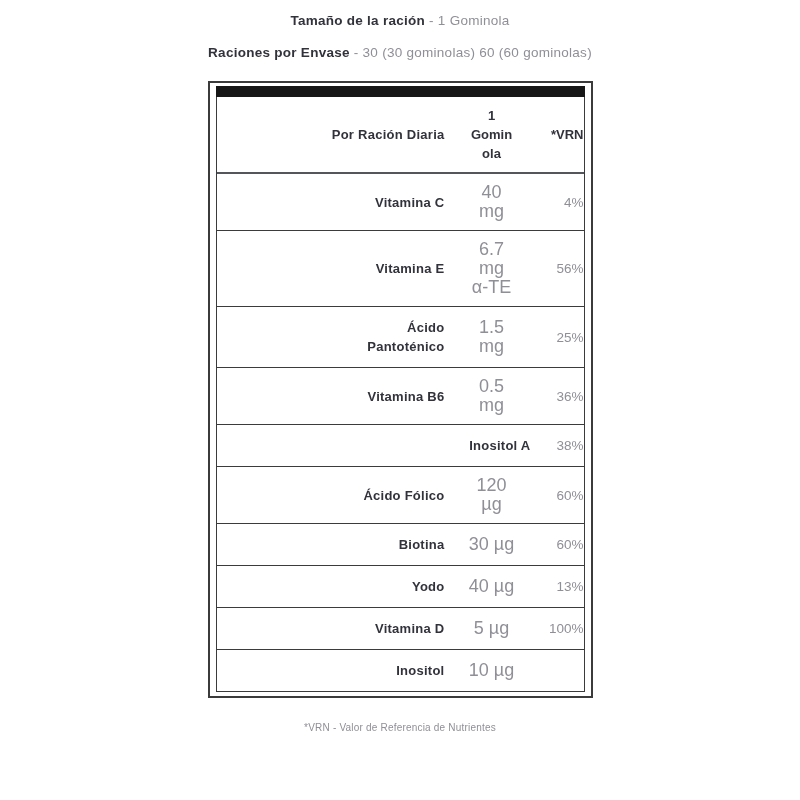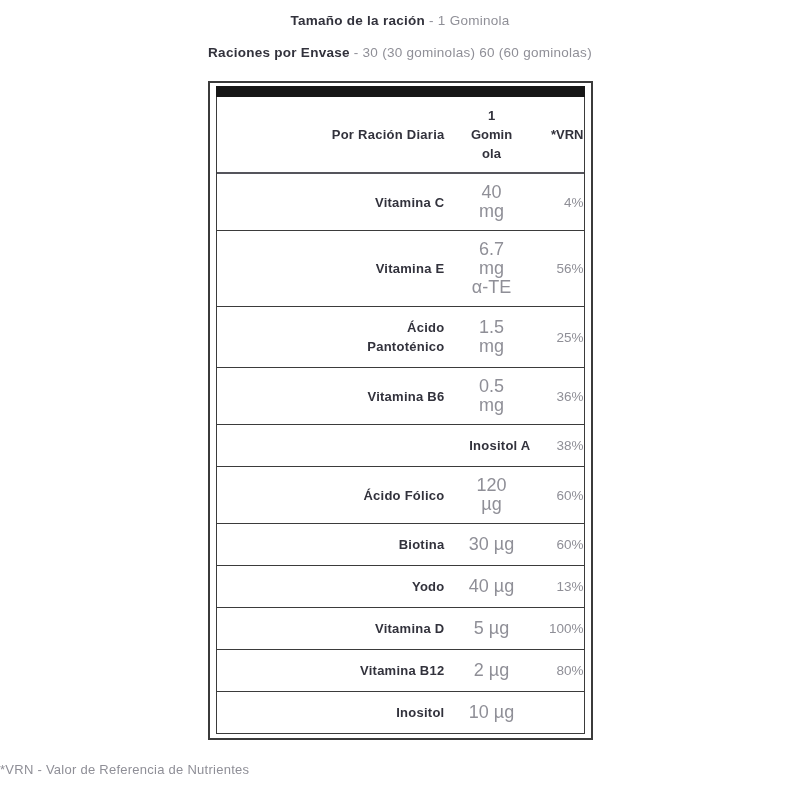--- a/index.html
+++ b/index.html
@@ -85,22 +85,22 @@
   .frow.header .cell-amount,
   .frow.header .cell-vrn {
     font-weight: bold;
     font-size: 13px;
     color: #32323c;
   }
 
   
   .footnote {
     margin-top: 21px;
-    text-align: left;
-    font-size: 13px;
+    text-align: center;
+    font-size: 10px;
     line-height: 18px;
     letter-spacing: 0.02em;
     color: #8f8f97;
   }
 </style>
 </head>
 <body>
 
 <div class="page">
 
@@ -180,25 +180,20 @@
     <div class="cell-amount">40 µg</div>
     <div class="cell-vrn">13%</div>
   </div>
 
   <div class="frow">
     <div class="cell-name">Vitamina D</div>
     <div class="cell-amount">5 µg</div>
     <div class="cell-vrn">100%</div>
   </div>
 
-  <div class="frow">
-    <div class="cell-name">Vitamina B12</div>
-    <div class="cell-amount">2 µg</div>
-    <div class="cell-vrn">80%</div>
-  </div>
 
   <div class="frow">
     <div class="cell-name">Inositol</div>
     <div class="cell-amount">10 µg</div>
     <div class="cell-vrn"></div>
   </div>
 </div>
     </div>
   </div>
 

